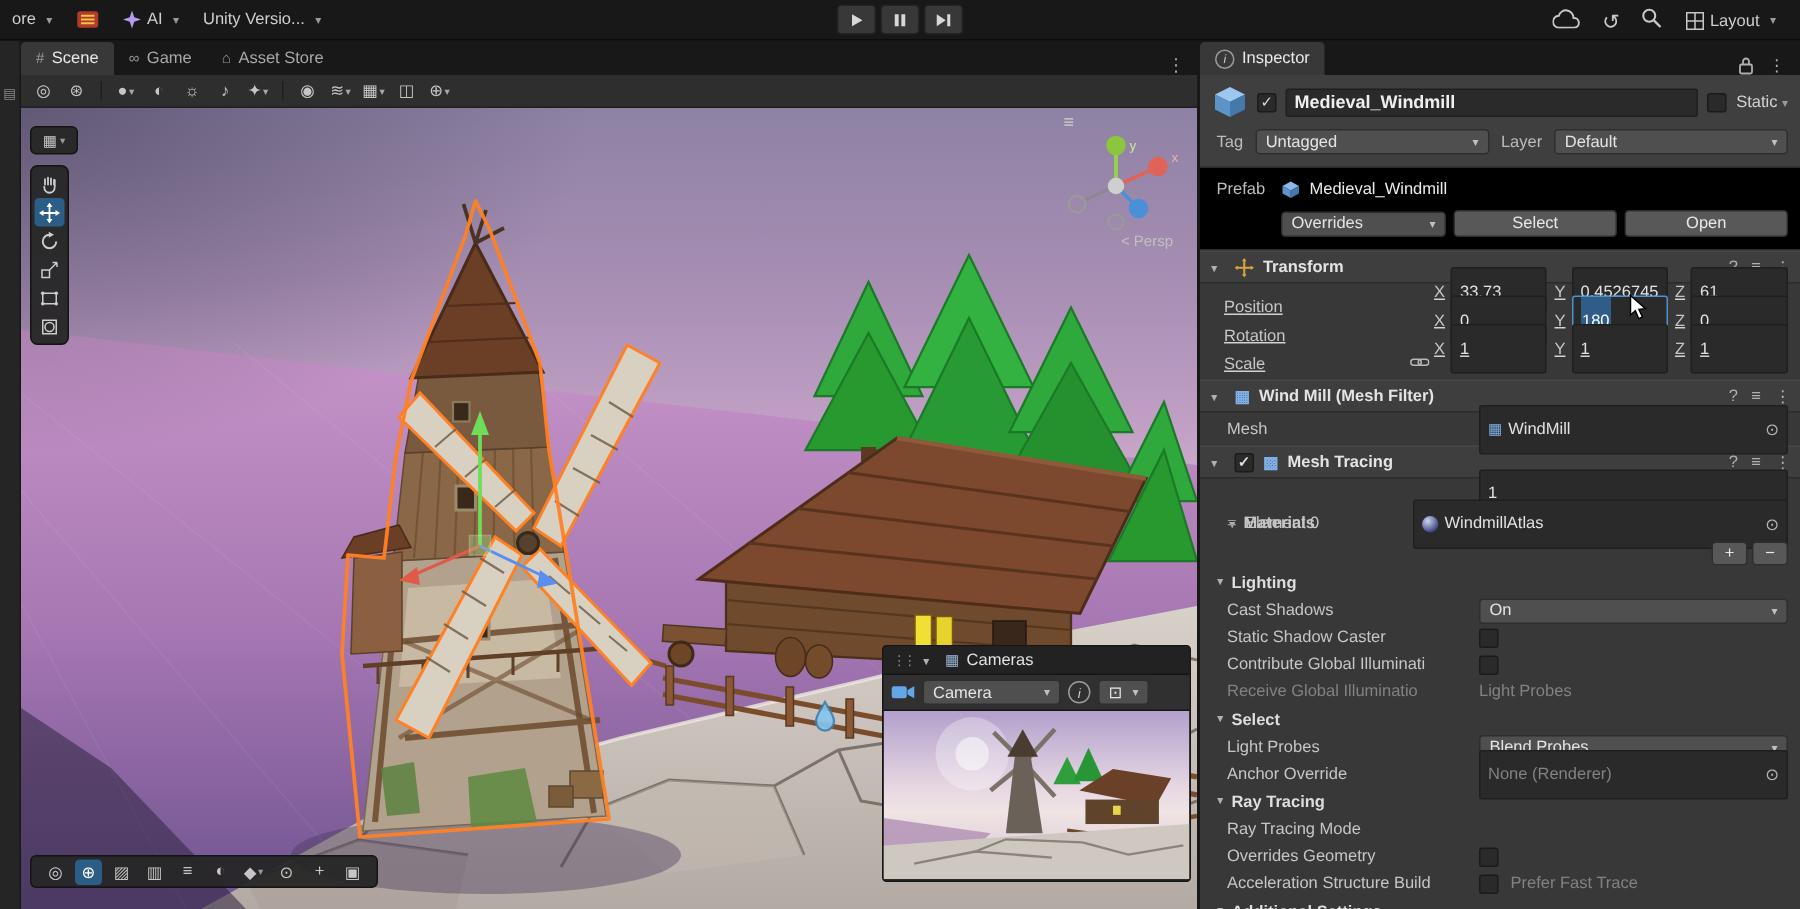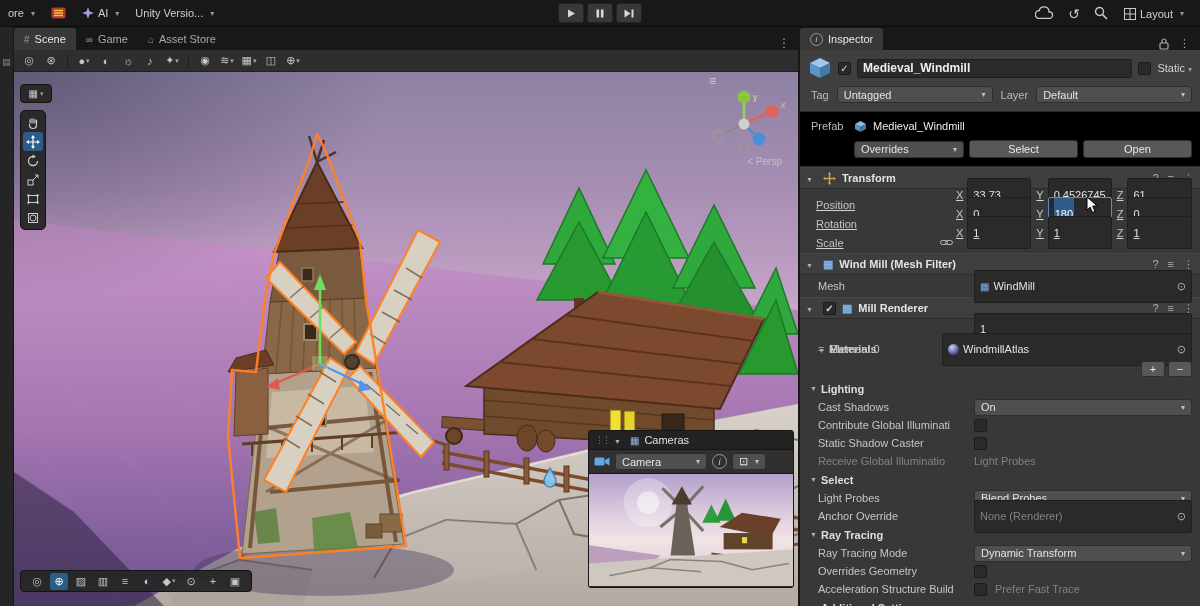--- a/index.html
+++ b/index.html
@@ -115,21 +115,21 @@
   .comp-header { height:22px; background:#3e3e3e; border-top:1px solid #474747; border-bottom:1px solid #2b2b2b;
                  display:flex; align-items:center; gap:6px; padding:0 6px; font-weight:bold; color:#e4e4e4; }
   .hicons { margin-left:auto; display:flex; gap:9px; color:#b0b0b0; font-weight:normal; }
   .prow { display:flex; align-items:flex-end; height:19px; padding:0 8px 0 16px;text-decoration:underline; }
   .plabel { width:140px; flex:none; color:#c6c6c6; overflow:hidden; white-space:nowrap; text-overflow:ellipsis; }
   .axes { display:flex; flex:1; gap:5px; }
   .axis { display:flex; align-items:center; gap:4px; flex:1; }
   .al { color:#c6c6c6; }
   .axis .fld { flex:1; }
   .srow { display:flex; align-items:center; height:18px; padding:0 8px 0 18px; }
-  .srow .plabel { width:156px; }
+  .srow .plabel { width:168px; }
   .sec-head { display:flex; align-items:center; height:19px; padding:0 8px 0 10px; font-weight:bold; color:#dedede; }
   .dim { color:#828282; }
   .handle { color:#9a9a9a; width:12px; flex:none; }
   .mat-sphere { width:11px; height:11px; border-radius:50%; flex:none; margin-right:4px;
                 background:radial-gradient(circle at 35% 30%, #cdd4f2, #39407e 75%); }
   .mini-ic { color:#7fb2e8; font-size:10px; margin-right:4px; }
   .comp-ic { font-size:11px; color:#7fb2e8; }
 
   .cursor { position:absolute; left:1086px; top:196px; z-index:60; pointer-events:none; }
 </style>
@@ -663,21 +663,21 @@
           <span>WindMill</span>
         </div>
       </div>
     </div>
 
     <div>
       <div class="comp-header">
         <span class="fold"></span>
         <div class="cb on"></div>
         <span class="comp-ic">▩</span>
-        <span>Mill Renderer</span>
+        <span>Mesh Tracing</span>
         <span class="hicons">
           <span>?</span>
           <span>≡</span>
           <span>⋮</span>
         </span>
       </div>
 
       <div class="srow" style="height:20px;">
         <span class="plabel fold" style="font-weight:bold;margin-top:40px;">Materials</span>
         <div class="fld vfill">1</div>
@@ -698,25 +698,25 @@
       <div class="sec-head fold">
         <span>Lighting</span>
       </div>
       <div class="srow">
         <span class="plabel">Cast Shadows</span>
         <div class="dd-fld vfill">
           <span>On</span>
         </div>
       </div>
       <div class="srow">
+        <span class="plabel">Static Shadow Caster</span>
+        <div class="cb"></div>
+      </div>
+      <div class="srow">
         <span class="plabel">Contribute Global Illuminati</span>
-        <div class="cb"></div>
-      </div>
-      <div class="srow">
-        <span class="plabel">Static Shadow Caster</span>
         <div class="cb"></div>
       </div>
       <div class="srow">
         <span class="plabel dim">Receive Global Illuminatio</span>
         <span class="dim">Light Probes</span>
       </div>
 
       <div class="sec-head fold">
         <span>Select</span>
       </div>
@@ -731,23 +731,20 @@
         <div class="fld pick vfill">
           <span class="dim">None (Renderer)</span>
         </div>
       </div>
 
       <div class="sec-head fold">
         <span>Ray Tracing</span>
       </div>
       <div class="srow">
         <span class="plabel">Ray Tracing Mode</span>
-        <div class="dd-fld vfill">
-          <span>Dynamic Transform</span>
-        </div>
       </div>
       <div class="srow">
         <span class="plabel">Overrides Geometry</span>
         <div class="cb"></div>
       </div>
       <div class="srow">
         <span class="plabel">Acceleration Structure Build</span>
         <div class="cb"></div>
         <span class="dim" style="margin-left:8px;">Prefer Fast Trace</span>
       </div>

